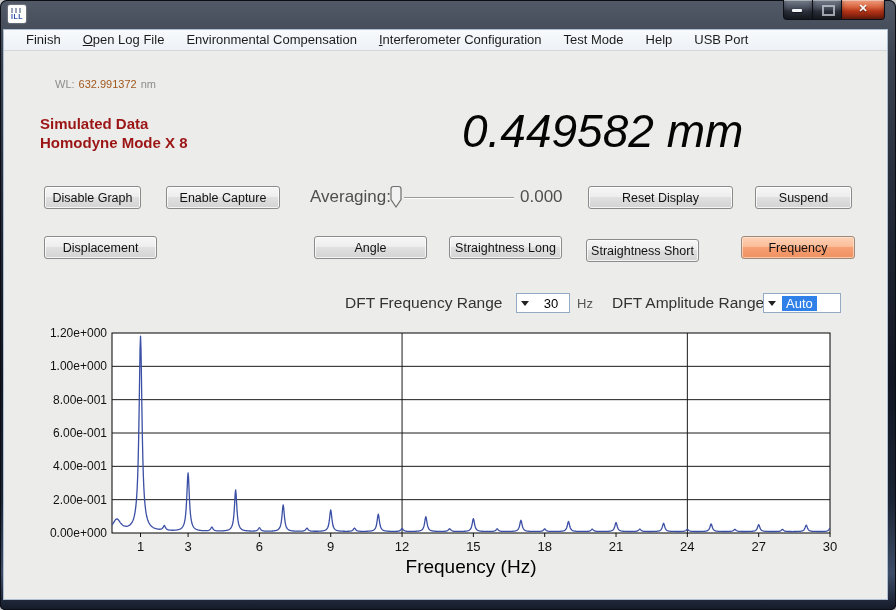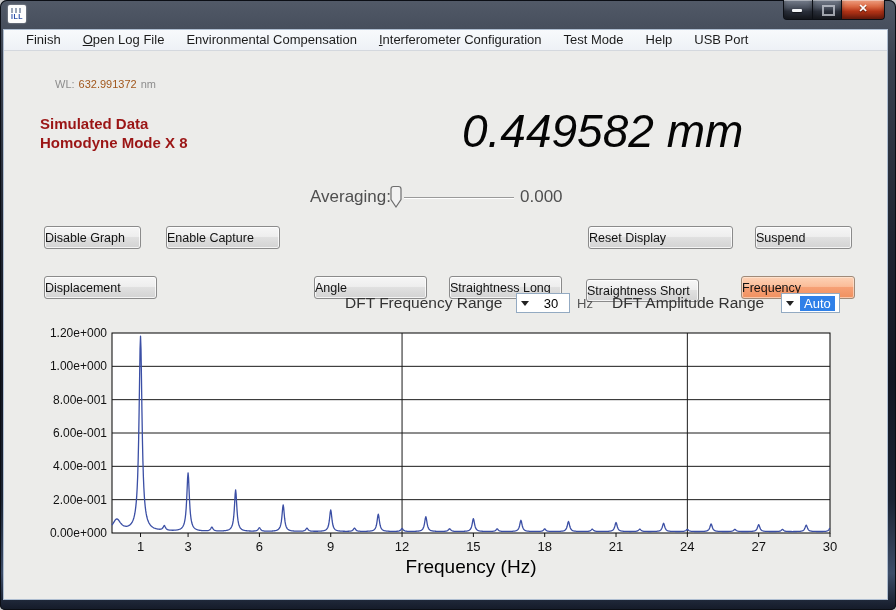--- a/index.html
+++ b/index.html
@@ -38,22 +38,22 @@
     font-size:13px;color:#1c1c1c;}
   .menu-item{padding:0 11px;cursor:default;line-height:20px;}
   
   #wl-row{position:absolute;left:55px;top:62px;font-size:11px;color:#8d8d8d;margin-top:16px;}
   #wl-value{color:#a1571c;padding:0 4px;}
   #sim-block{position:absolute;left:40px;top:114px;font-size:15px;font-weight:bold;color:#9b1515;line-height:19px;}
   #reading{position:absolute;left:462px;top:104px;width:330px;font-size:46px;color:#050505;white-space:nowrap;font-style:italic;}
   
   .win-btn{position:absolute;height:23px;border:1px solid #8b8b8b;border-radius:3px;
     background:linear-gradient(#f6f6f6,#eeeeee 45%,#e0e0e0 50%,#d3d3d3);
-    font-family:"Liberation Sans",sans-serif;font-size:12.5px;color:#111;text-align:left;
-    box-shadow:inset 0 0 0 1px rgba(255,255,255,.75);padding:0;cursor:default;margin-top:40px;}
+    font-family:"Liberation Sans",sans-serif;font-size:12.5px;color:#111;text-align:center;
+    box-shadow:inset 0 0 0 1px rgba(255,255,255,.75);padding:0;cursor:default;}
   .win-btn.active{background:linear-gradient(#fdd2b6,#fbbd99 45%,#f6a075 50%,#f0905f);
     border-color:#9f8a79;box-shadow:inset 0 0 0 1px rgba(255,235,220,.6);}
   
   #avg-label{position:absolute;left:310px;top:187px;font-size:17px;color:#4f4f4f;}
   #avg-track{position:absolute;left:404px;top:197px;width:110px;height:1px;background:#9a9a9a;box-shadow:0 1px 0 #ffffff;}
   #avg-thumb{position:absolute;left:389px;top:185px;width:14px;height:24px;}
   #avg-value{position:absolute;left:520px;top:187px;font-size:17px;color:#4f4f4f;}
   
   .dft-label{position:absolute;top:294px;font-size:15.5px;color:#333;}
   .combo{position:absolute;top:293px;height:20px;background:#fff;border:1px solid #93aac2;
@@ -129,21 +129,21 @@
 
   <div class="dft-label" style="left:345px">DFT Frequency Range</div>
   <div class="combo" style="left:516px;width:54px">
     <div class="combo-arrow">
         <div class="tri"></div>
       </div>
     <div class="combo-value">30</div>
   </div>
   <div class="unit" style="left:577px">Hz</div>
   <div class="dft-label" style="left:612px">DFT Amplitude Range</div>
-  <div class="combo" style="left:781px;width:59px">
+  <div class="combo" style="left:763px;width:78px">
     <div class="combo-arrow">
         <div class="tri"></div>
       </div>
     <div class="combo-value hl">Auto</div>
   </div>
 
   <svg id="chart-svg" width="896" height="270" viewBox="0 318 896 270">
       <rect x="112" y="333" width="718" height="200" fill="#ffffff" stroke="#000" stroke-width="1"></rect>
       <line x1="112" y1="366.3333333333333" x2="830" y2="366.3333333333333" stroke="#1a1a1a" stroke-width="1"></line>
       <line x1="112" y1="399.6666666666667" x2="830" y2="399.6666666666667" stroke="#1a1a1a" stroke-width="1"></line>

